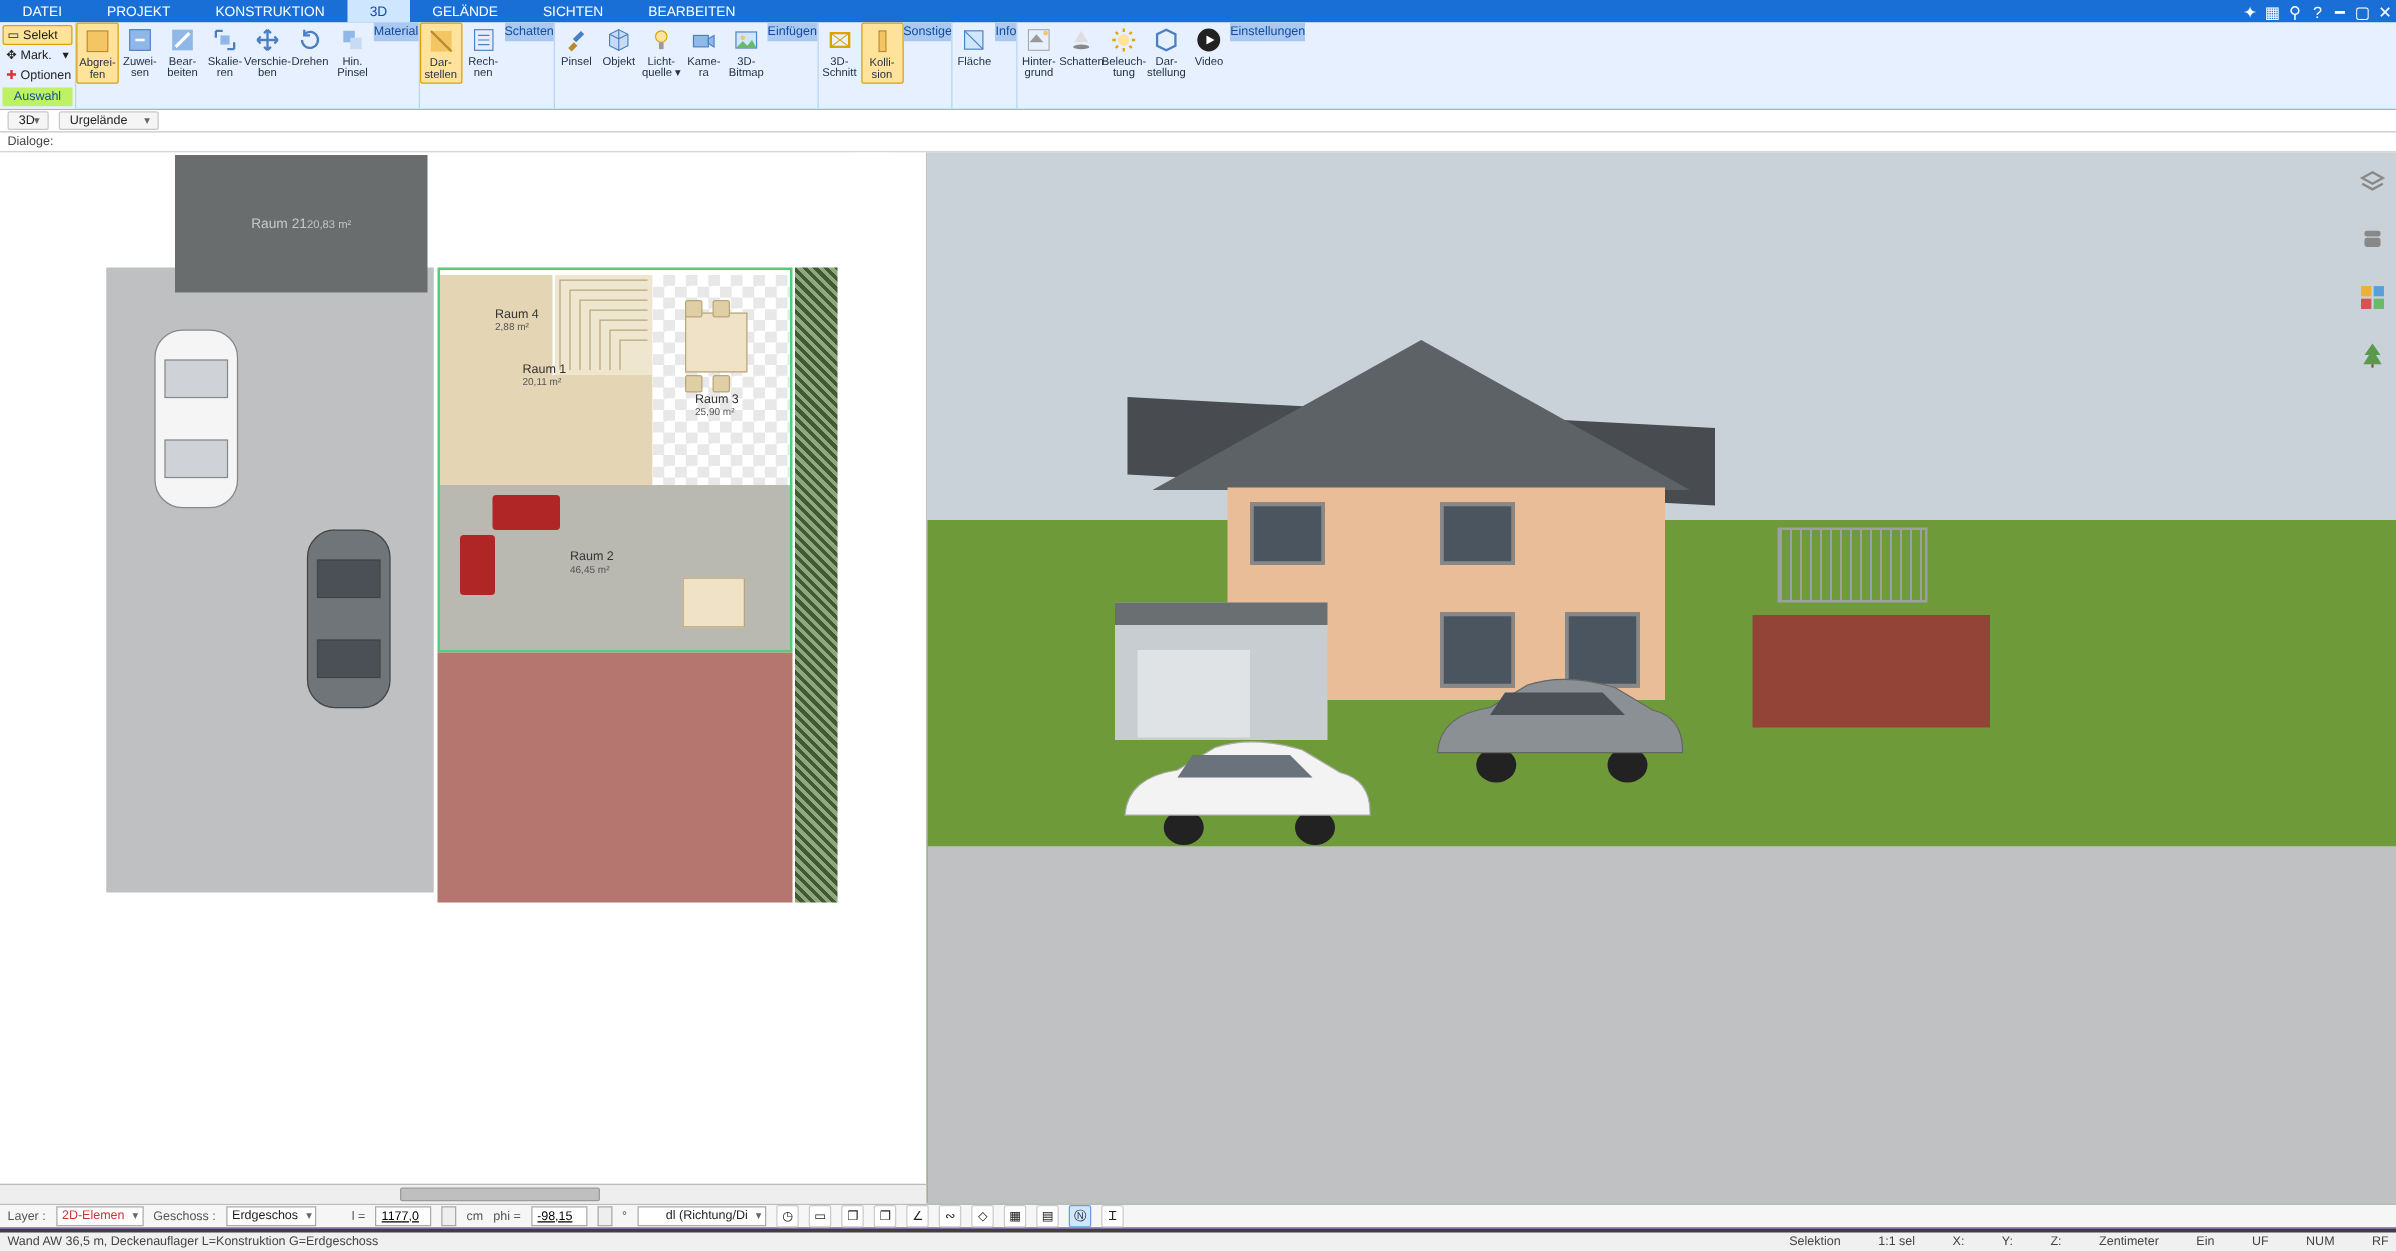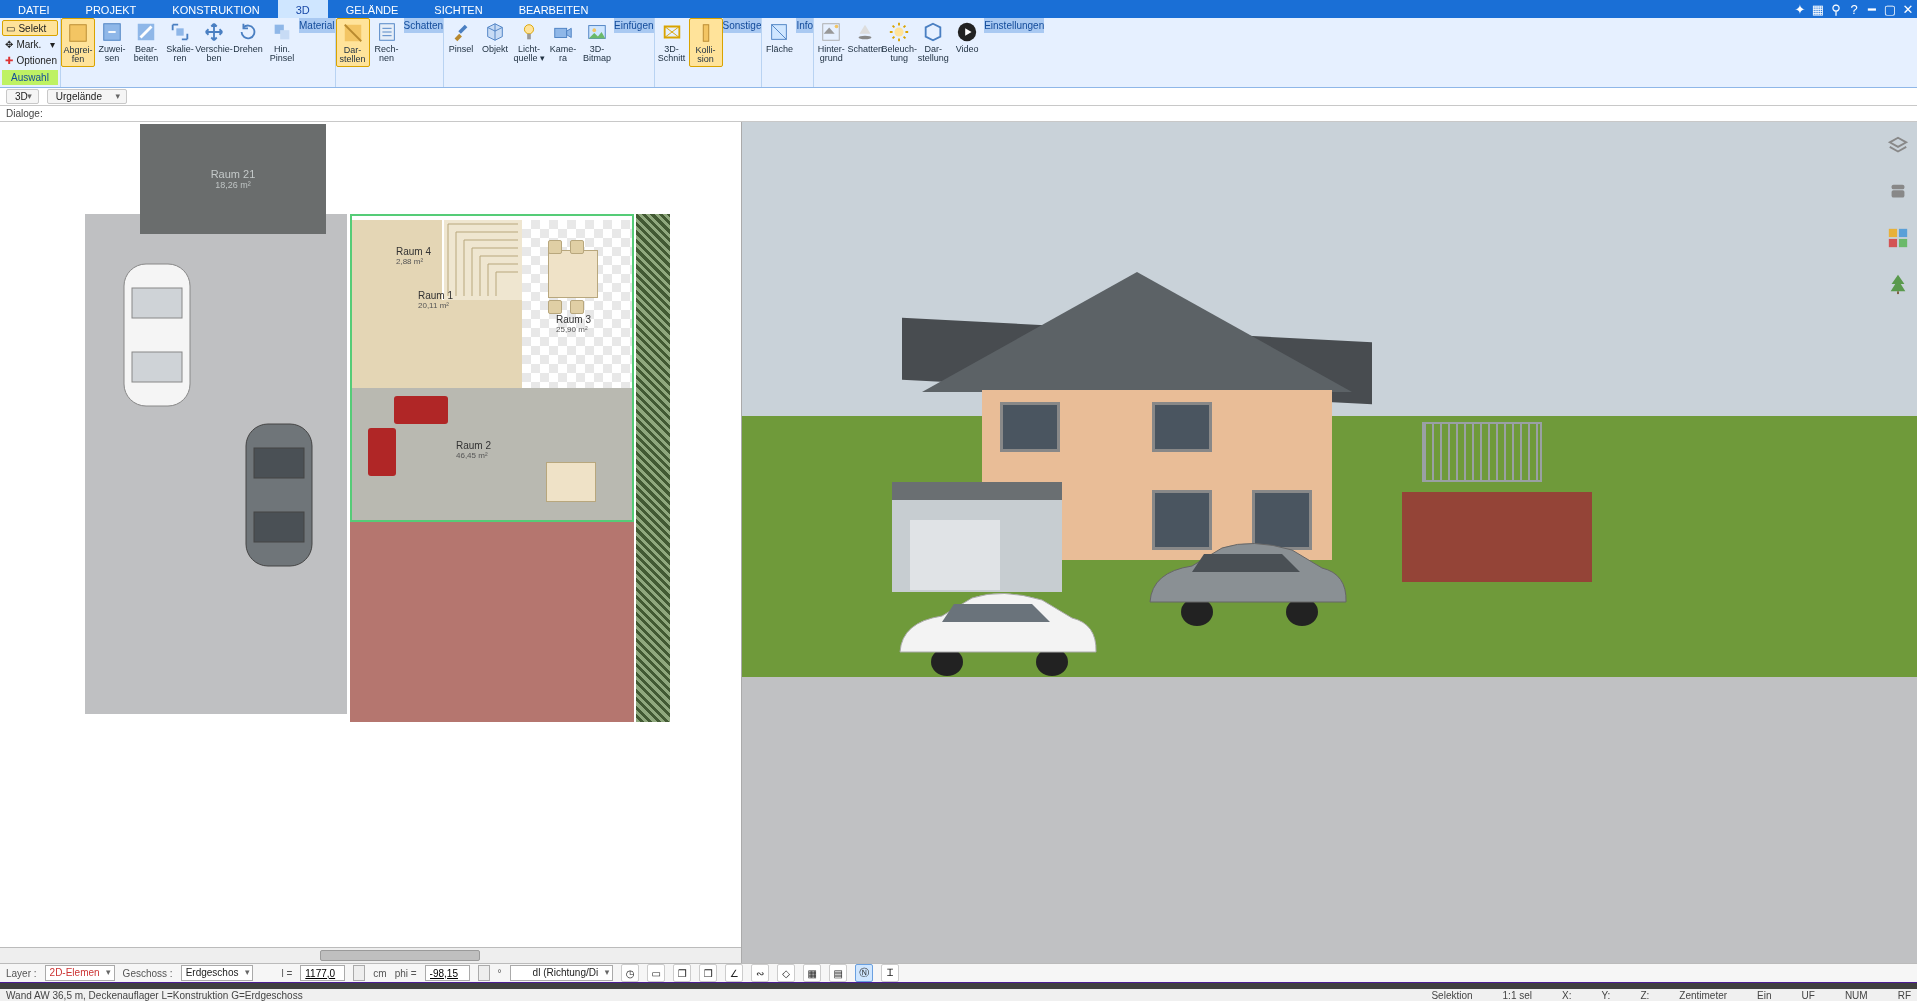--- a/index.html
+++ b/index.html
@@ -34,21 +34,21 @@
 
 
 .workspace { position:absolute; top:122px; left:0; right:0; bottom:38px; display:flex; }
 .view2d { flex:0 0 742px; position:relative; background:#fff; border-right:1px solid #aaa; overflow:hidden; }
 .view3d { flex:1; position:relative; background:linear-gradient(#c9d2d9 0%, #c9d2d9 35%, #6f9a3a 35%, #6f9a3a 100%); overflow:hidden; }
 
 
 .palette { position:absolute; right:0; top:122px; bottom:38px; width:38px; display:flex; flex-direction:column; align-items:center; padding-top:12px; gap:22px; background:transparent; }
 .palette .pico { width:24px; height:24px; display:flex; align-items:center; justify-content:center; color:#888; }
 .driveway { position:absolute; left:85px; top:92px; width:262px; height:500px; background:#bfc0c2; }
-.garage   { position:absolute; left:140px; top:2px;  width:186px; height:110px; background:#6a6d6d; color:#c4c9c9; display:flex; flex-direction:column; align-items:center; justify-content:center; font-size:11px;}
+.garage   { position:absolute; left:140px; top:2px;  width:202px; height:110px; background:#6a6d6d; color:#c4c9c9; display:flex; flex-direction:row; align-items:center; justify-content:center; font-size:11px;}
 .garage small{font-size:9px; color:#bfc4c4;}
 .house    { position:absolute; left:350px; top:92px; width:284px; height:308px; border:2px solid #5c7; }
 .r4 { position:absolute; left:352px; top:98px;  width:90px;  height:80px;  background:#e4d6b5; }
 .r1 { position:absolute; left:352px; top:178px; width:170px; height:88px;  background:#e4d6b5; }
 .stair{position:absolute; left:444px; top:98px; width:78px; height:80px; background:#efe6d0;}
 .r3 { position:absolute; left:522px; top:98px;  width:110px; height:168px; background:repeating-conic-gradient(#e8e8e8 0 25%, #fff 0 50%) 0 0/18px 18px; }
 .r2 { position:absolute; left:352px; top:266px; width:280px; height:132px; background:#b9b9b1; }
 .terrace {position:absolute; left:350px; top:400px; width:284px; height:200px; background:#b5766f;}
 .hedges  {position:absolute; left:636px; top:92px; width:34px; height:508px; background:repeating-linear-gradient(45deg,#8fa87d 0 3px,#425a33 3px 6px);}
 .dimcol  {position:absolute; left:680px; top:0; width:34px; height:100%; background:#fff;}
@@ -85,21 +85,21 @@
 
 .toolbar { position:absolute; left:0; right:0; bottom:18px; height:20px; border-top:1px solid #bbb; border-bottom:1px solid #4c1d95; background:#f6f6f6; display:flex; align-items:center; padding:0 6px; gap:8px; font-size:10px;}
 .toolbar label{color:#555;}
 .toolbar .combo,.toolbar .num{border:1px solid #aaa; background:#fff; padding:1px 4px; font-size:10px; height:16px;}
 .toolbar .combo{min-width:64px; position:relative; padding-right:14px;}
 .toolbar .combo:after{content:"▾"; position:absolute; right:3px; top:1px; color:#666; font-size:9px;}
 .toolbar .num{width:45px;text-decoration:underline;}
 .toolbar .spin{width:12px;height:16px;border:1px solid #aaa;background:#eee;}
 .toolbar .ticon{width:18px;height:18px;border:1px solid #ccc;border-radius:2px;display:flex;align-items:center;justify-content:center;background:#fff;}
 .toolbar .ticon.active{background:#cfe6ff;border-color:#6aa0e0;}
-.statusbar { position:absolute; left:0; right:0; bottom:0; height:18px; background:#f0f0f0; border-top:6px solid #404040; display:flex; align-items:center; padding:0 6px; gap:30px; font-size:10px; color:#444;}
+.statusbar { position:absolute; left:0; right:0; bottom:0; height:18px; background:#f0f0f0; border-top:3px solid #404040; display:flex; align-items:center; padding:0 6px; gap:30px; font-size:10px; color:#444;}
 .statusbar .grow{flex:1;}
 </style>
 </head>
 <body>
 
 <div class="tabbar">
   <div class="tab">DATEI</div>
   <div class="tab">PROJEKT</div>
   <div class="tab">KONSTRUKTION</div>
   <div class="tab active">3D</div>
@@ -389,21 +389,21 @@
 <div class="bar3">
   <span>Dialoge:</span>
 </div>
 
 <div class="workspace">
 
   <div class="view2d">
     <div class="driveway"></div>
     <div class="garage">
       <span>Raum 21</span>
-        <small>18,26 m²</small>
+        <small>20,83 m²</small>
     </div>
     <div class="hedges"></div>
     <div class="dimcol"></div>
 
     <div class="house"></div>
     <div class="r4"></div>
     <div class="stair">
       <svg viewBox="0 0 78 80">
           <g stroke="#b8a77d" stroke-width="1" fill="none">
         <path d="M4 76 L4 4 L74 4"></path>

